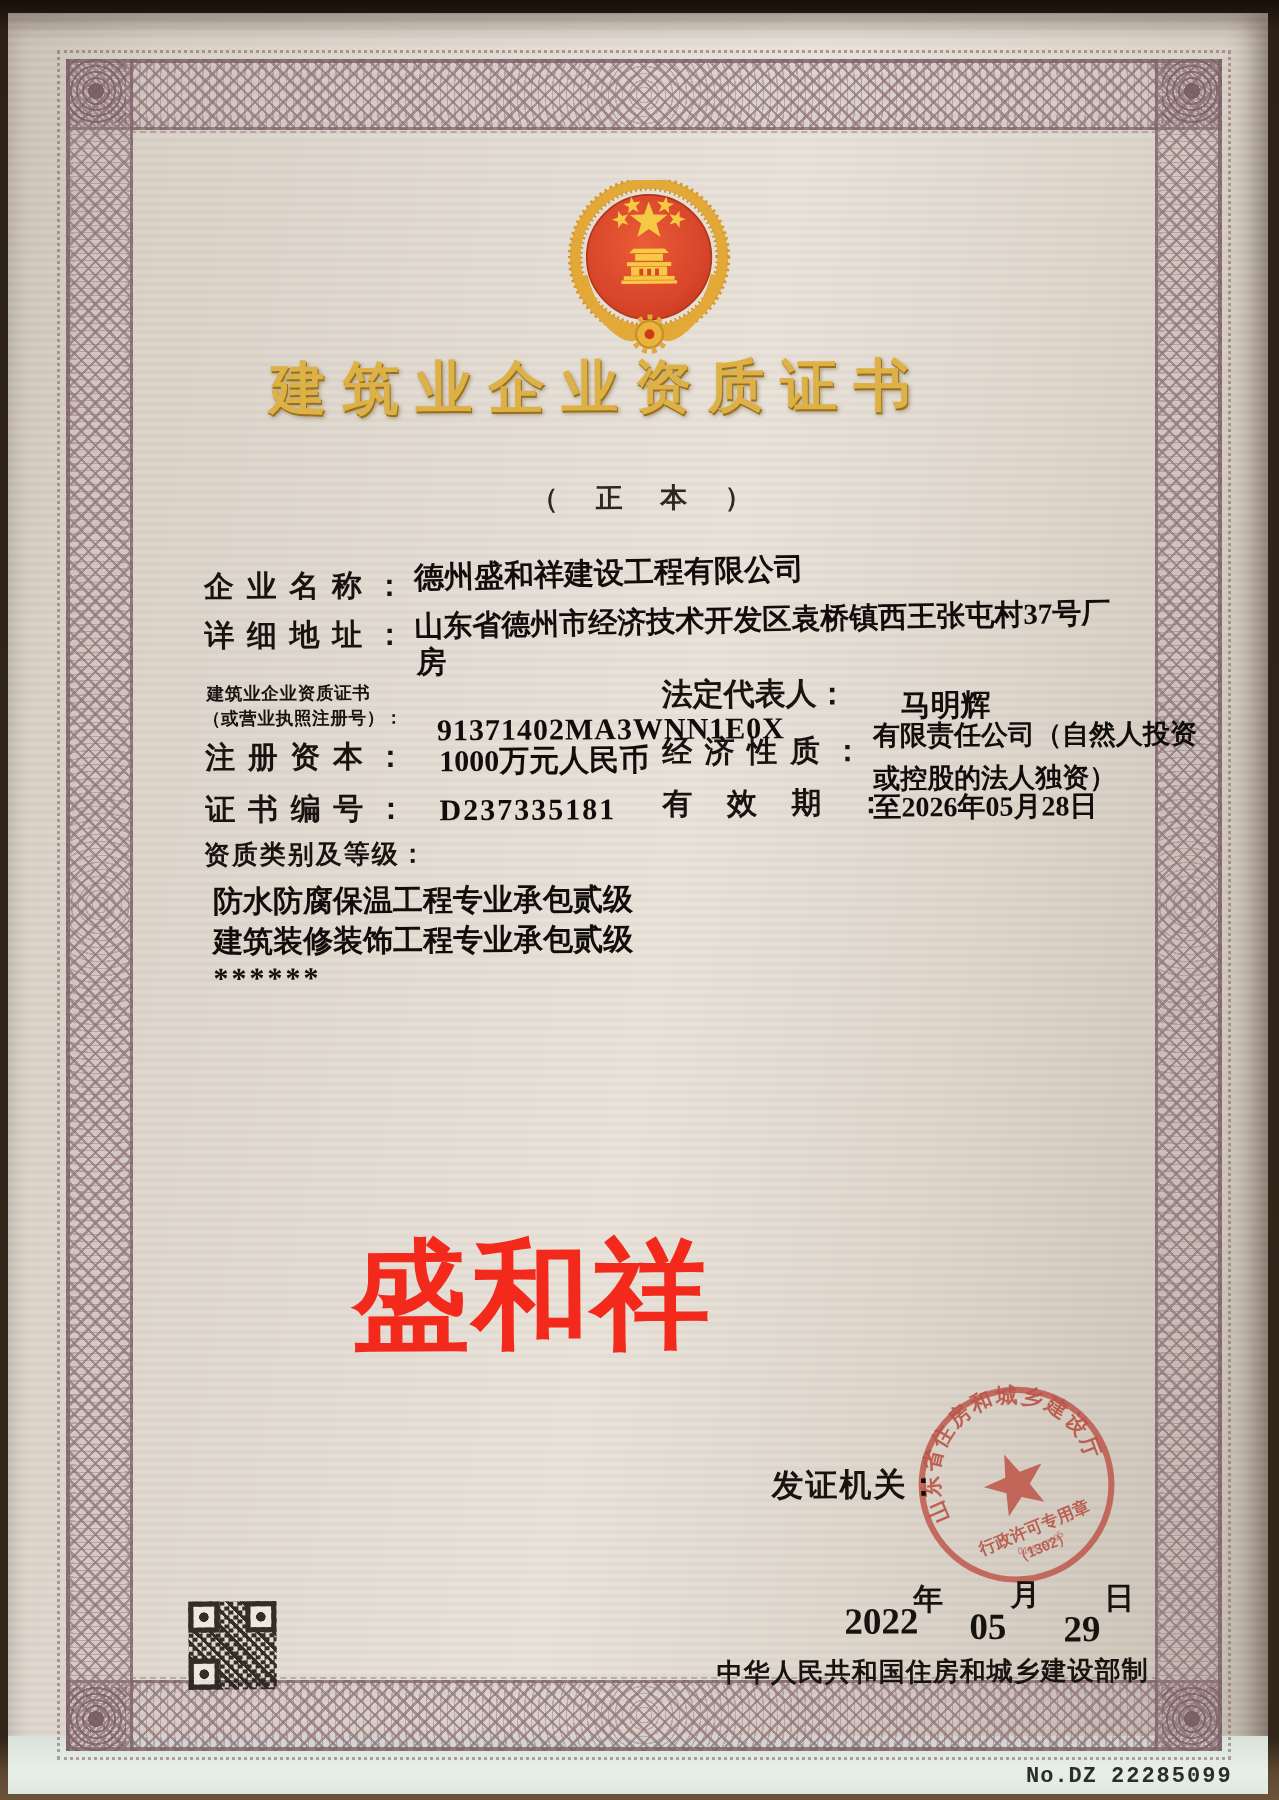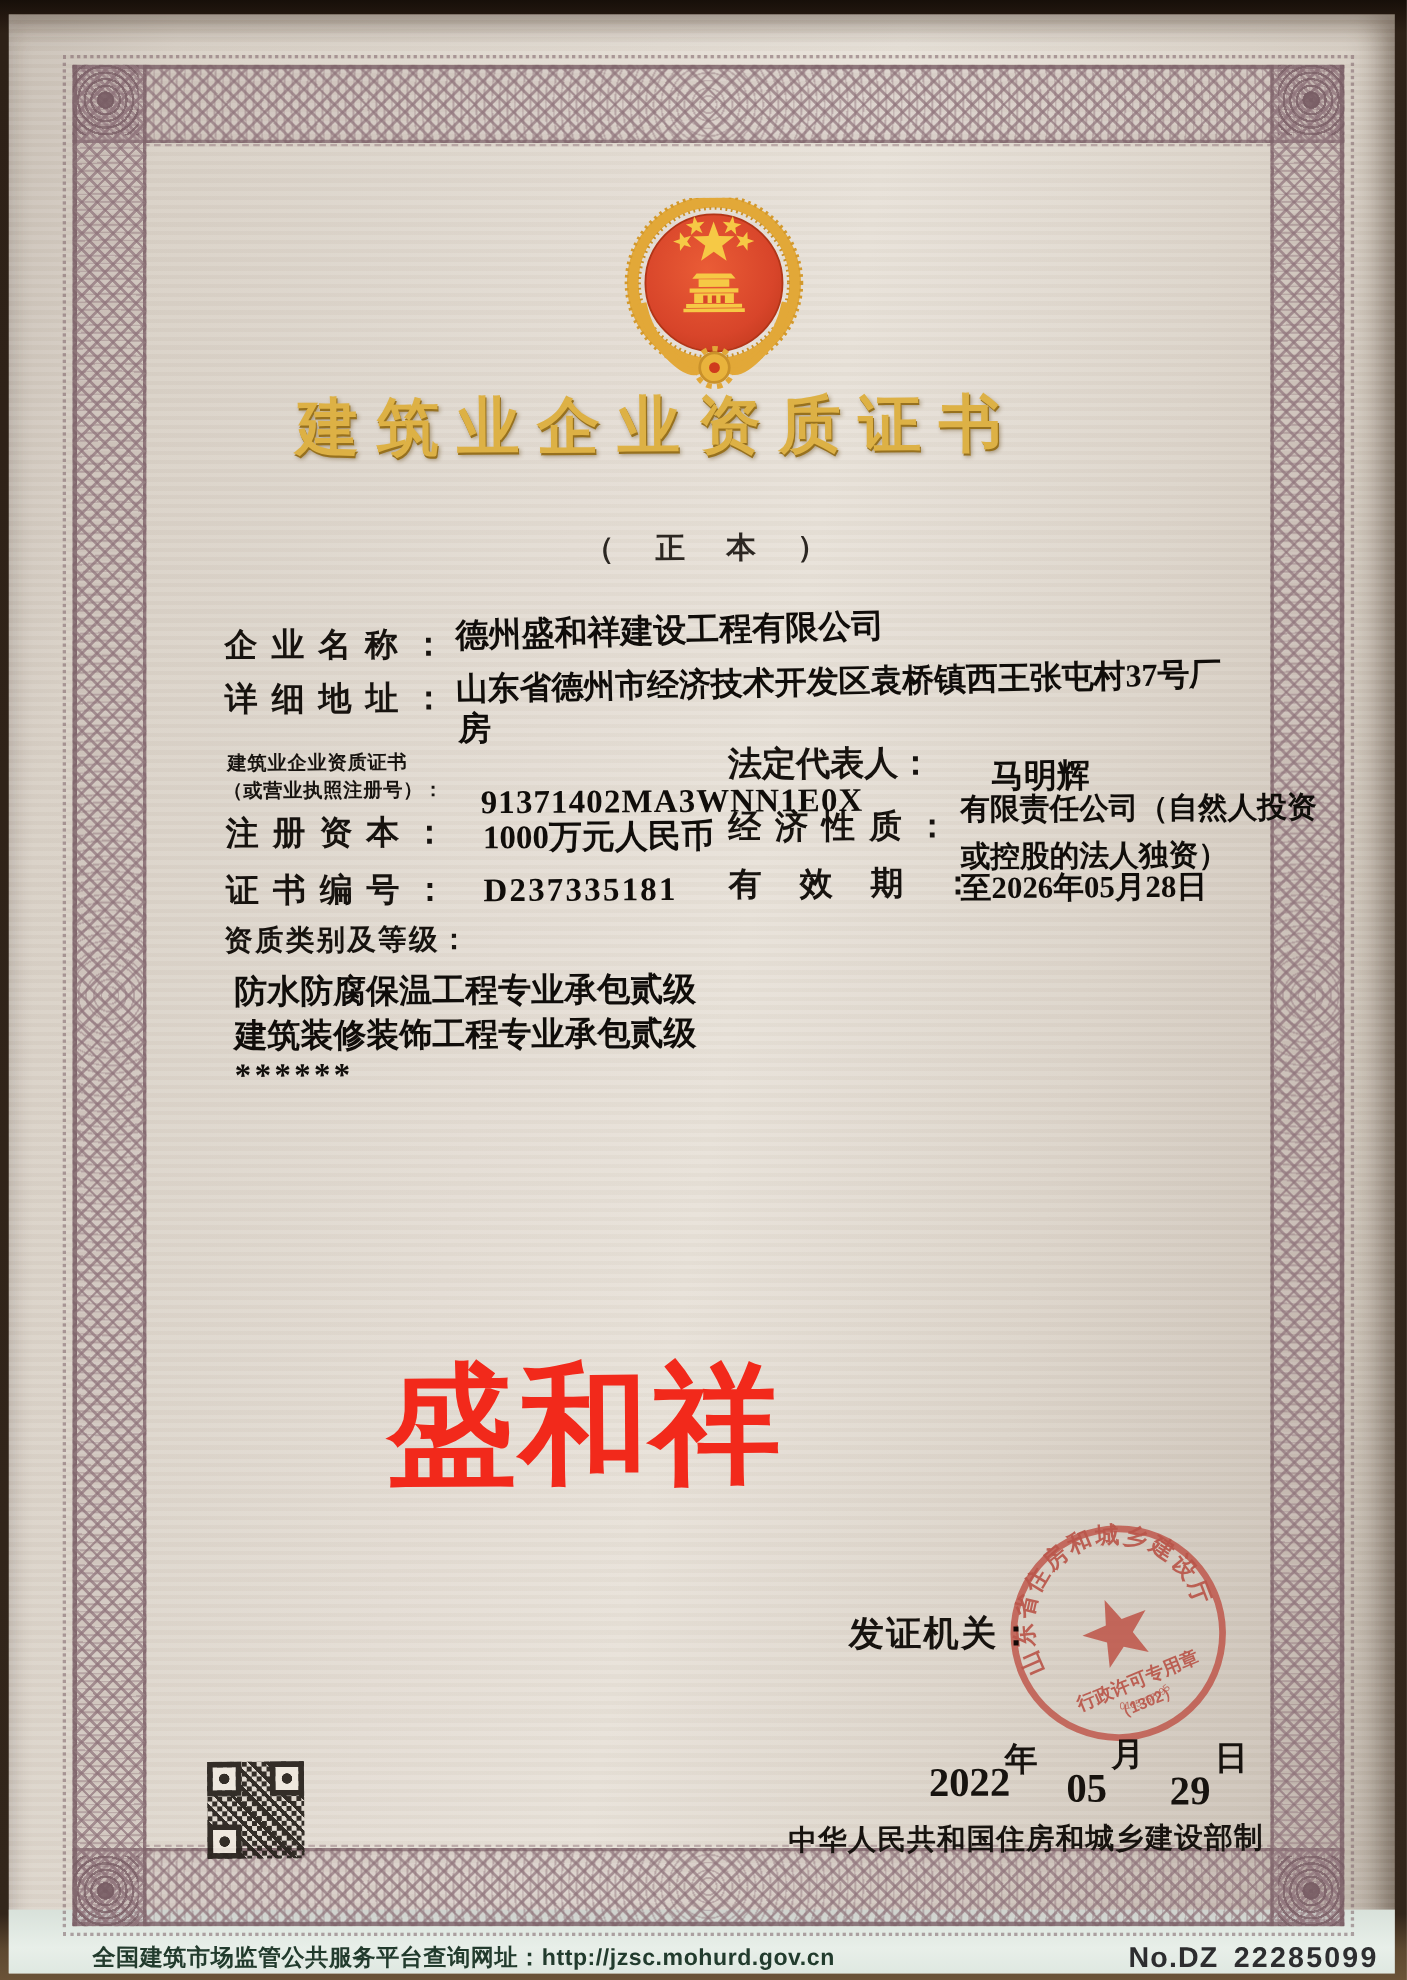--- a/index.html
+++ b/index.html
@@ -58,21 +58,21 @@
   .maker{position:absolute;left:704px;top:1643px;font-size:26px;font-weight:700;letter-spacing:1px;color:#17130f;white-space:nowrap;}
   .qr{position:absolute;left:176px;top:1586px;width:88px;height:88px;opacity:.92;
     background:
       repeating-linear-gradient(45deg,#241f1a 0 3px,transparent 3px 11px),
       repeating-conic-gradient(#241f1a 0% 25%,transparent 0% 50%);
     background-size:100% 100%, 9px 9px;}
   .finder{position:absolute;width:21px;height:21px;border:5px solid #241f1a;
     background:radial-gradient(#241f1a 0 4.5px,#efe9df 5px);}
   .finder.tl{left:0;top:0;} .finder.tr{right:0;top:0;} .finder.bl{left:0;bottom:0;}
   .f-query{position:absolute;left:76px;top:1752px;font-size:21px;font-weight:700;color:#223b2d;letter-spacing:.5px;z-index:5;}
-  .f-serial{position:absolute;left:1018px;top:1751px;font-size:26px;font-weight:700;color:#2d2d2f;z-index:5;letter-spacing:1px;}
+  .f-serial{position:absolute;left:1018px;top:1751px;font-size:22px;font-weight:700;color:#2d2d2f;z-index:5;letter-spacing:1px;font-family:Liberation Mono, monospace;}
   .f-serial .num{margin-left:14px;letter-spacing:2px;}
 </style>
 </head>
 <body>
 
 <div class="photo">
   <div class="paper">
     <div class="footer-band"></div>
 
     <div class="frame">
@@ -197,18 +197,17 @@
 
       <div class="maker">中华人民共和国住房和城乡建设部制</div>
 
       <div class="qr">
         <div class="finder tl"></div>
         <div class="finder tr"></div>
         <div class="finder bl"></div>
       </div>
     </div>
 
-    <div class="f-query">全国建筑市场监管公共服务平台查询网址：http://jzsc.mohurd.gov.cn</div>
     <div class="f-serial">
       <span>No.DZ</span><span class="num">22285099</span>
     </div>
   </div>
 </div>
 
 </body></html>

